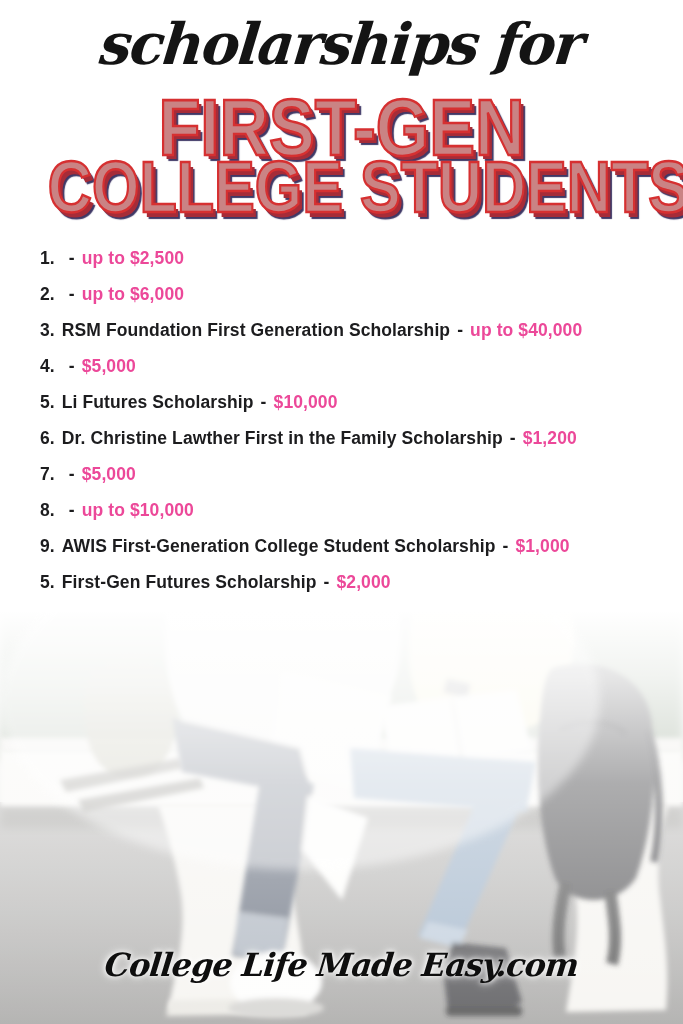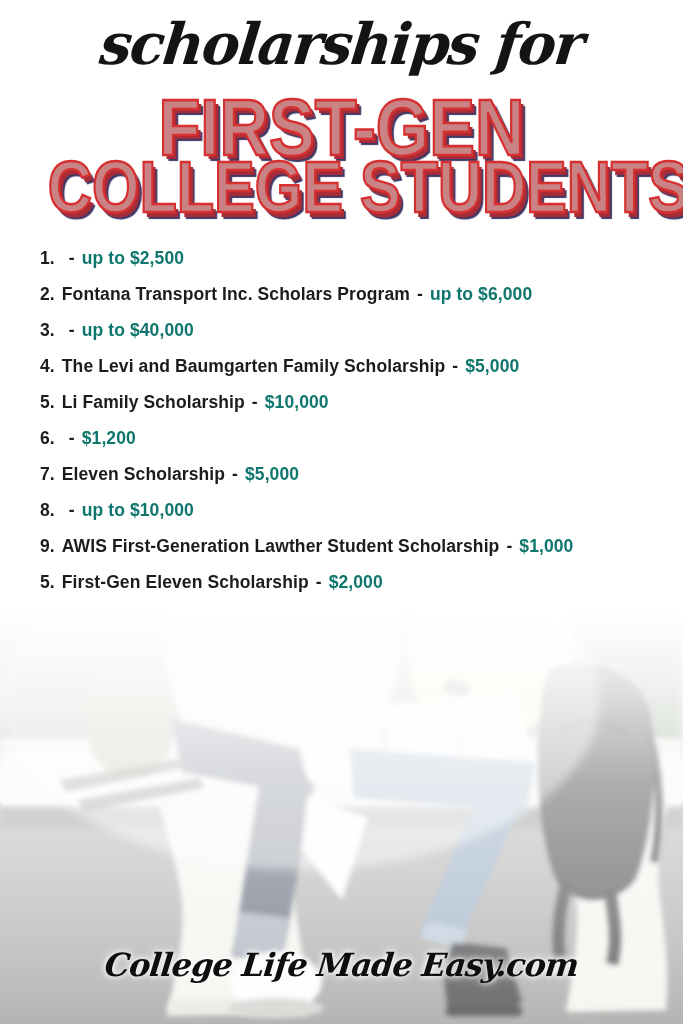--- a/index.html
+++ b/index.html
@@ -47,21 +47,21 @@
   .row{
     height:36px;
     display:flex;align-items:center;
     font-size:17.5px;font-weight:bold;
     color:#1c1c1e;
     white-space:nowrap;
     letter-spacing:0.1px;
   }
   .row .num{margin-right:7px;}
   .row .sep{margin:0 7px;}
-  .row .amount{color:#0f766e;}
+  .row .amount{color:#ec4899;}
 
   
   .photo{
     position:absolute;top:610px;left:0;width:683px;height:414px;
   }
   .photo svg{display:block;}
 
   
   .watermark{
     position:absolute;top:946px;left:0;width:100%;
@@ -85,66 +85,65 @@
   <div class="headline line2">COLLEGE STUDENTS</div>
 
   <div class="list">
     <div class="row">
       <span class="num">1.</span>
       <span class="sep">-</span>
       <span class="amount">up to $2,500</span>
     </div>
     <div class="row">
       <span class="num">2.</span>
-      <span class="name">Fontana Transport Inc. Scholars Program</span>
       <span class="sep">-</span>
       <span class="amount">up to $6,000</span>
     </div>
     <div class="row">
       <span class="num">3.</span>
+      <span class="name">RSM Foundation First Generation Scholarship</span>
       <span class="sep">-</span>
       <span class="amount">up to $40,000</span>
     </div>
     <div class="row">
       <span class="num">4.</span>
-      <span class="name">The Levi and Baumgarten Family Scholarship</span>
       <span class="sep">-</span>
       <span class="amount">$5,000</span>
     </div>
     <div class="row">
       <span class="num">5.</span>
-      <span class="name">Li Family Scholarship</span>
+      <span class="name">Li Futures Scholarship</span>
       <span class="sep">-</span>
       <span class="amount">$10,000</span>
     </div>
     <div class="row">
       <span class="num">6.</span>
+      <span class="name">Dr. Christine Lawther First in the Family Scholarship</span>
       <span class="sep">-</span>
       <span class="amount">$1,200</span>
     </div>
     <div class="row">
       <span class="num">7.</span>
-      <span class="name">Eleven Scholarship</span>
       <span class="sep">-</span>
       <span class="amount">$5,000</span>
     </div>
     <div class="row">
       <span class="num">8.</span>
       <span class="sep">-</span>
       <span class="amount">up to $10,000</span>
     </div>
     <div class="row">
       <span class="num">9.</span>
-      <span class="name">AWIS First-Generation Lawther Student Scholarship</span>
+      <span class="name">AWIS First-Generation College Student Scholarship</span>
       <span class="sep">-</span>
       <span class="amount">$1,000</span>
     </div>
     <div class="row">
       <span class="num">5.</span>
-      <span class="name">First-Gen Eleven Scholarship</span>
+      <span class="name">First-Gen Futures Scholarship</span>
       <span class="sep">-</span>
       <span class="amount">$2,000</span>
     </div>
   </div>
 
   <div class="photo">
     <svg width="683" height="414" viewBox="0 0 683 414" xmlns="http://www.w3.org/2000/svg">
       <defs>
         <filter id="soft" x="-30%" y="-30%" width="160%" height="160%">
           <feGaussianBlur stdDeviation="2.5"></feGaussianBlur>

